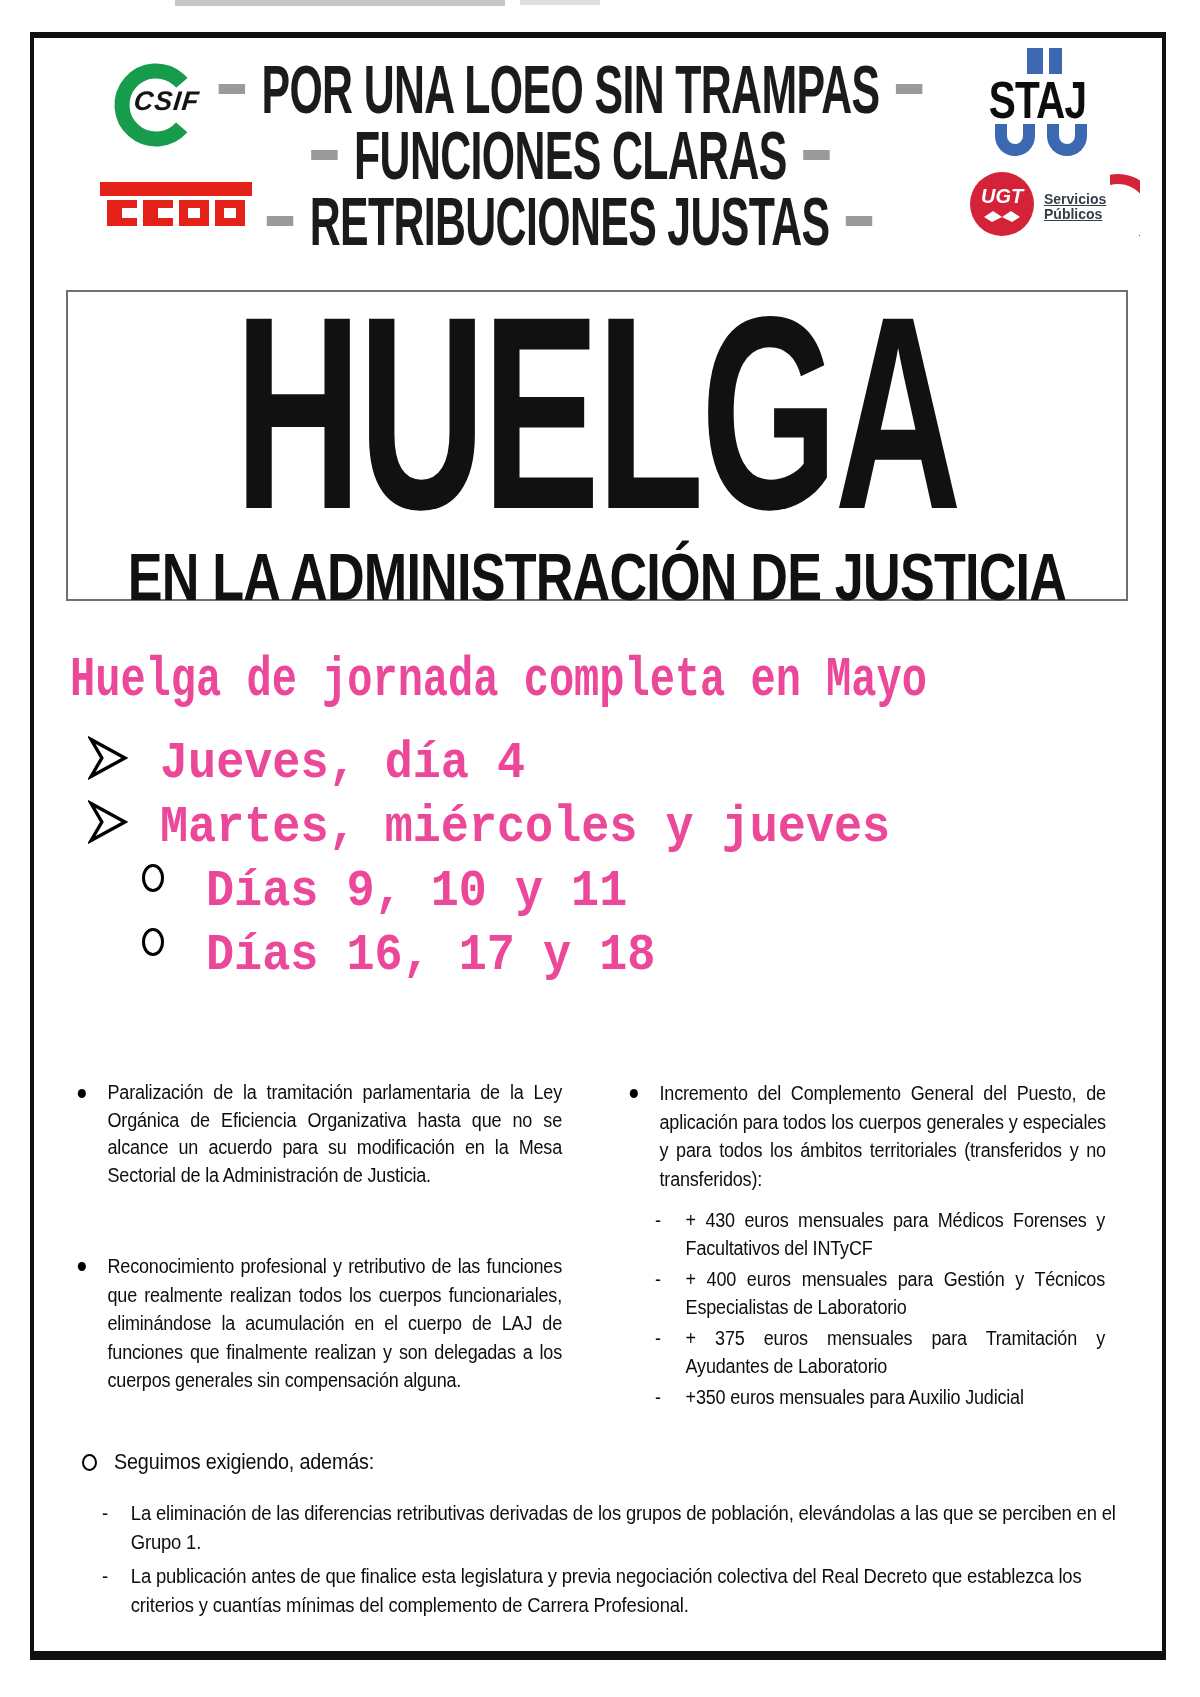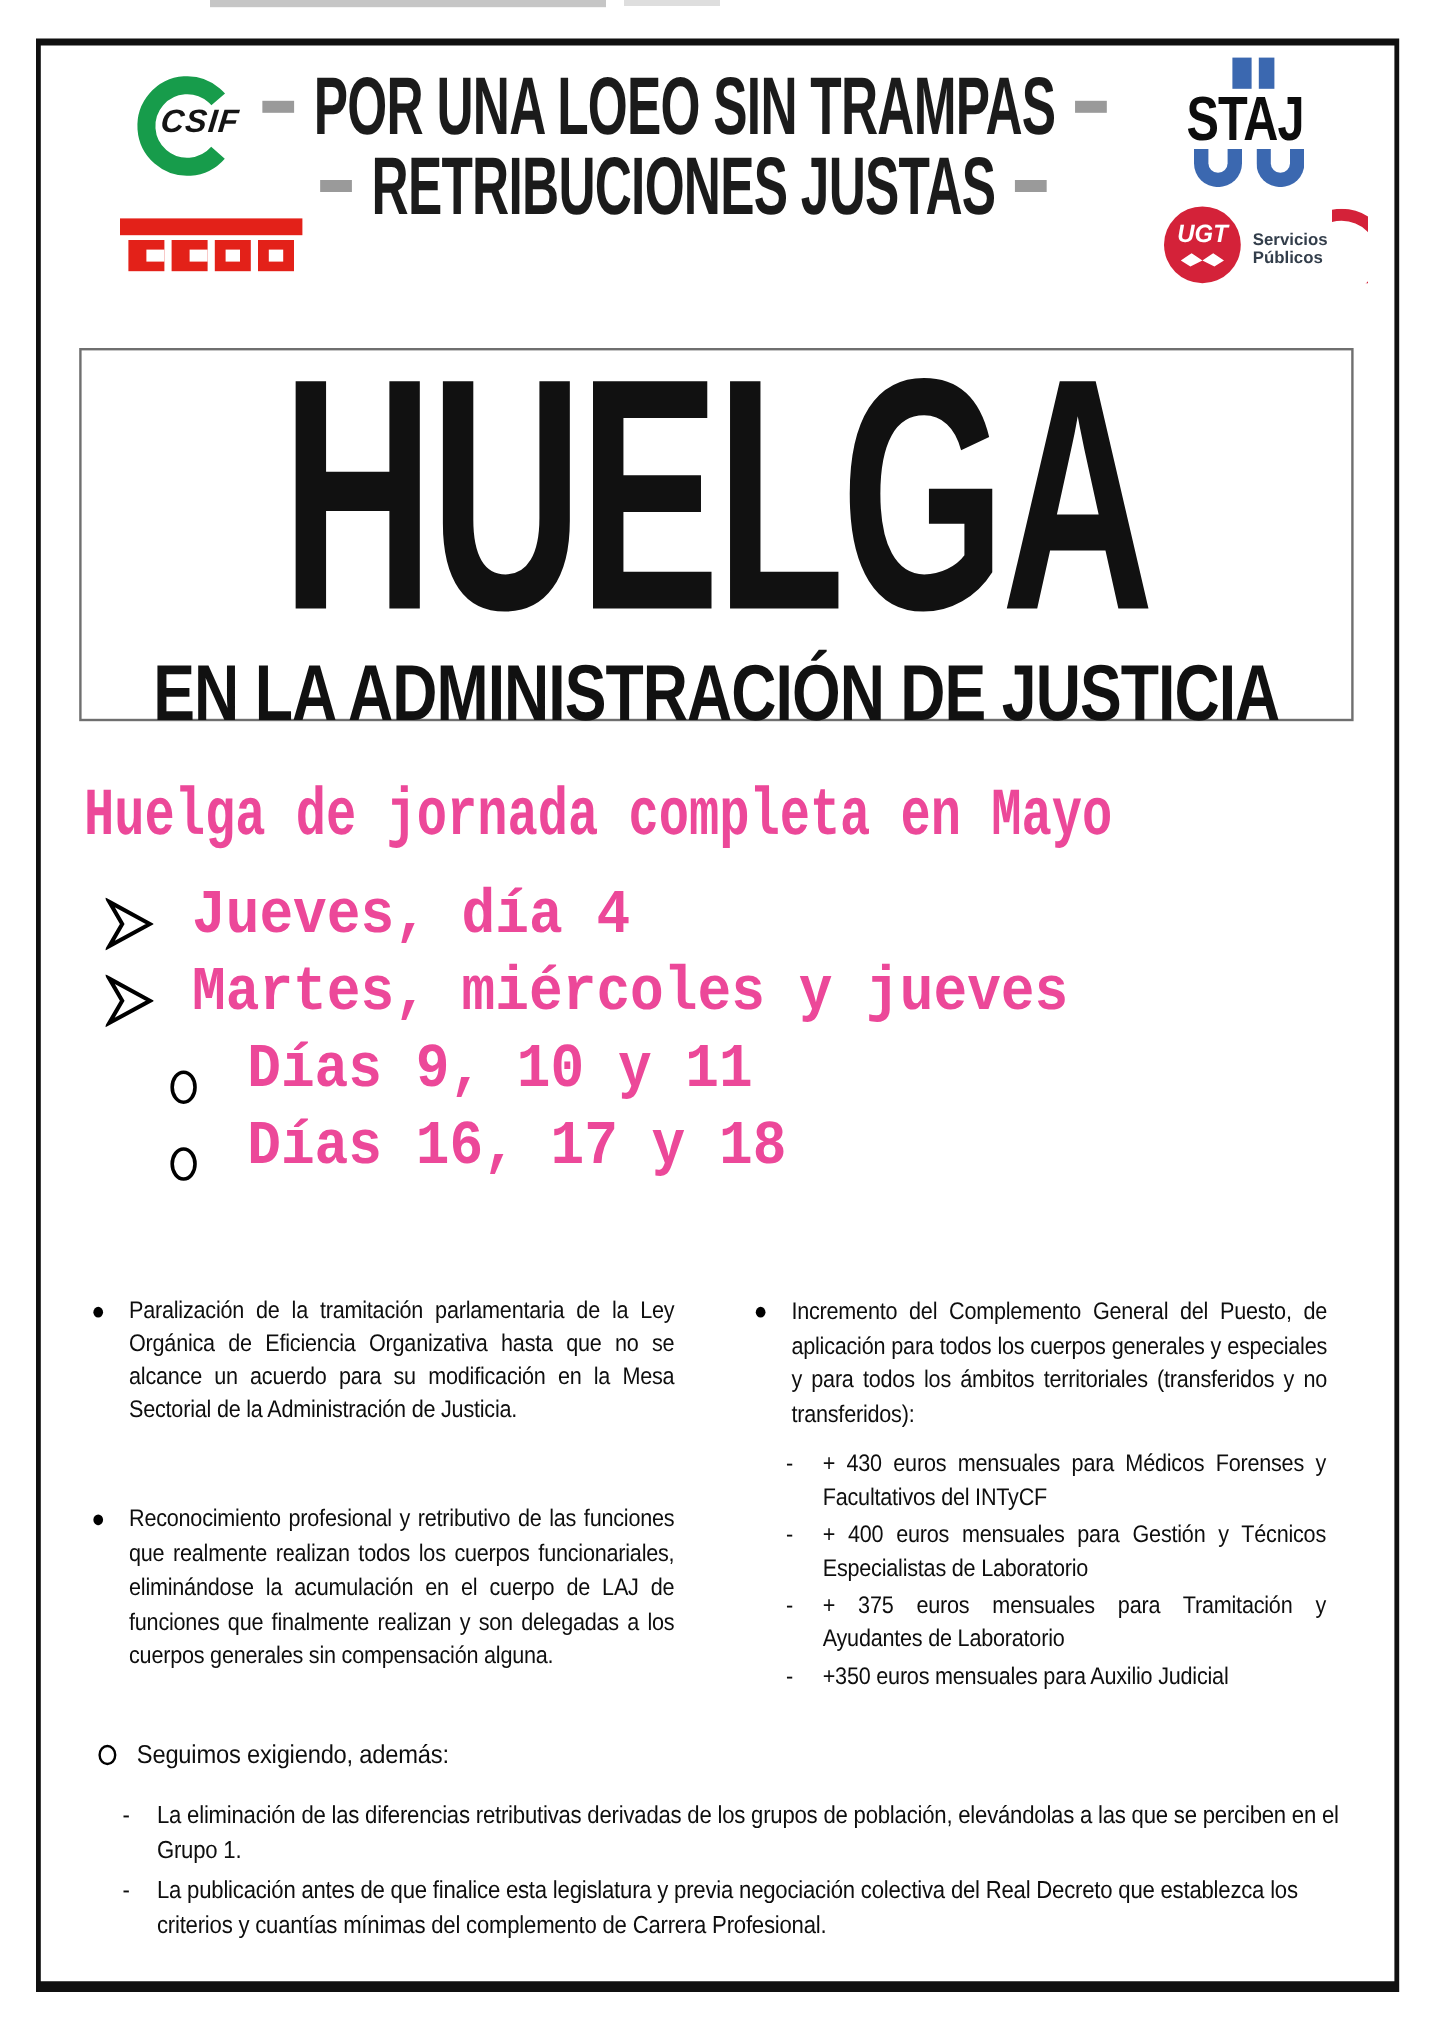--- a/index.html
+++ b/index.html
@@ -56,21 +56,21 @@
   .staj-hooks { position:absolute; left:20px; top:76px; display:flex; gap:12px; }
   .staj-hooks i { width:40px; height:32px; border:12px solid #3b68b0; border-top:none; border-radius:0 0 20px 20px; }
 
   
   .ugt { left:970px; top:172px; width:170px; height:70px; }
   .ugt-circle {
     position:absolute; left:0; top:0; width:64px; height:64px; border-radius:50%;
     background:#d42239; display:flex; flex-direction:column; align-items:center; justify-content:center;
   }
   .ugt-circle b { color:#fff; font-style:italic; font-size:21px; letter-spacing:0; transform:scaleX(0.95); }
-  .ugt-caption { position:absolute; left:74px; top:20px; width:62px; font-weight:bold; font-size:14px; line-height:15px; color:#333e4b; }
+  .ugt-caption { position:absolute; left:74px; top:20px; width:62px; font-weight:bold; font-size:14px; line-height:15px; color:#333e4b;text-decoration:underline; }
   .ugt-arc { position:absolute; left:140px; top:2px; width:30px; height:62px; overflow:hidden; }
   .ugt-arc::before { content:""; position:absolute; left:-32px; top:0; width:60px; height:60px; border:10px solid #d42239; border-radius:50%; }
 
   
   .banner {
     left:66px; top:290px; width:1062px; height:311px; border:2px solid #6f6f6f;
     display:flex; flex-direction:column; align-items:center;
   }
   .banner-title { height:232px; margin-top:26px; display:flex; align-items:flex-end; }
   .banner-title span {
@@ -80,21 +80,21 @@
   .banner-sub { height:52px; margin-top:-6px; display:flex; }
   .banner-sub span {
     font-weight:bold; font-size:66px; line-height:1; letter-spacing:-1px; color:#111;
     transform:scaleX(0.79); white-space:nowrap;
   }
 
   
   .serif-bold { font-family:Liberation Mono, monospace; font-weight:bold; color:#ec4899; }
   .sched-heading { left:70px; top:652px; }
   .sched-heading span { display:inline-block; font-size:56px; line-height:56px; transform:scaleX(0.75); transform-origin:0 50%; white-space:nowrap; }
-  .sched-row { display:flex; align-items:flex-end; white-space:nowrap; }
+  .sched-row { display:flex; align-items:flex-start; white-space:nowrap; }
   .sched-row .txt { display:inline-block; font-size:52px; line-height:56px; transform:scaleX(0.9); transform-origin:0 50%; }
   .arrow-bullet { width:40px; height:44px; margin-right:32px; flex:0 0 auto; }
   .circle-bullet { width:22px; height:28px; border:3px solid #000; border-radius:50%; margin-right:42px; flex:0 0 auto; }
   .row-jueves  { left:88px;  top:736px; }
   .row-martes  { left:88px;  top:800px; }
   .row-dias1   { left:142px; top:864px; }
   .row-dias2   { left:142px; top:928px; }
 
   
   .body-block { transform:scaleX(0.9); transform-origin:0 0; font-size:20px; line-height:27.5px; letter-spacing:-0.2px; color:#0e0e0e; }
@@ -131,20 +131,27 @@
     <div class="slogan-line">
       <span class="scale">
           <i class="dash"></i>
           <span>POR UNA LOEO SIN TRAMPAS</span>
           <i class="dash"></i>
         </span>
     </div>
     <div class="slogan-line">
       <span class="scale">
           <i class="dash"></i>
+          <span>FUNCIONES CLARAS</span>
+          <i class="dash"></i>
+        </span>
+    </div>
+    <div class="slogan-line">
+      <span class="scale">
+          <i class="dash"></i>
           <span>RETRIBUCIONES JUSTAS</span>
           <i class="dash"></i>
         </span>
     </div>
   </div>
 
   <div class="abs csif">
     <svg width="110" height="100" viewBox="0 0 110 100">
       <circle cx="44" cy="49" r="34" fill="none" stroke="#179c4b" stroke-width="15" stroke-dasharray="165 48.6" transform="rotate(41 44 49)"></circle>
     </svg>

